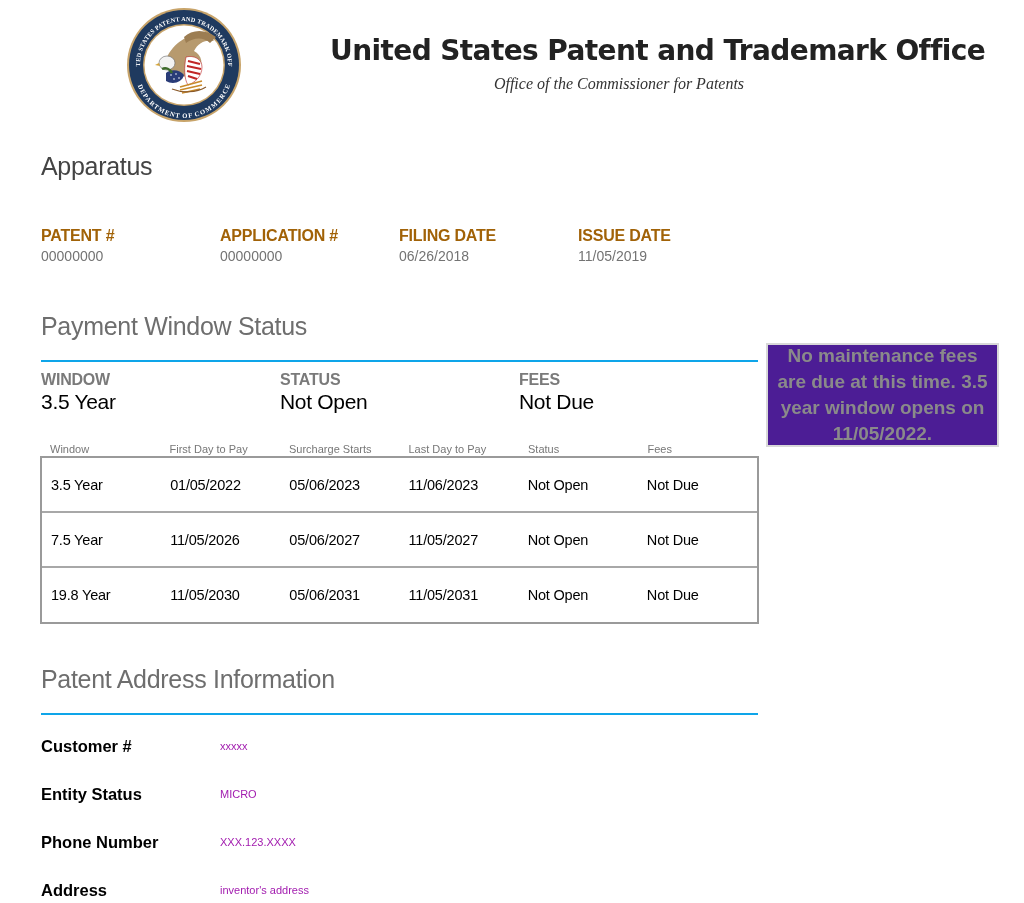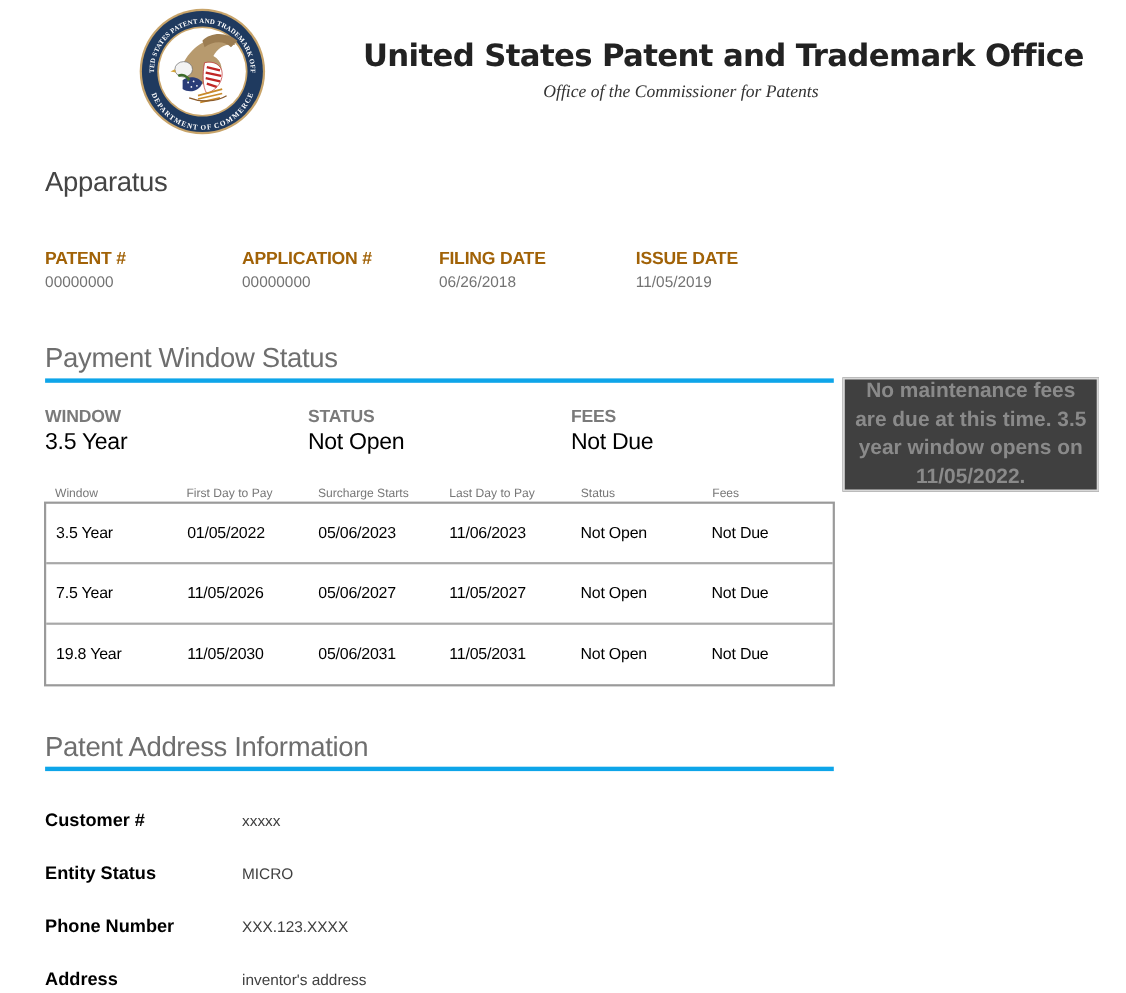--- a/index.html
+++ b/index.html
@@ -45,39 +45,39 @@
       line-height: 18px;
     }
     .info-value {
       font-size: 14px; color: #737373; line-height: 22px;
     }
 
     
     .section-heading {
       position: absolute; left: 41px; width: 717px;
       font-size: 25px; color: #6e6e6e; letter-spacing: -0.3px;
-      border-bottom: 4px solid #0ea5e9;
-      padding-bottom: 4px; line-height: 28px;
+      border-bottom: 2px solid #0ea5e9;
+      padding-bottom: 20px; line-height: 28px;
     }
     .sh-payment { top: 312px; }
     .sh-holder { top: 665px; }
 
     
     .summary-row { position: absolute; left: 41px; top: 371px; display: flex; }
     .summary-col { width: 239px; }
     .summary-label {
       font-size: 16px; font-weight: bold; color: #7a7a7a; line-height: 18px;
       letter-spacing: -0.2px;
     }
     .summary-value { font-size: 21px; color: #000; line-height: 26px; letter-spacing: -0.3px; }
 
     
     .notice {
       position: absolute; left: 766px; top: 343px; width: 233px; height: 104px;
-      border: 2px solid #d8d8d8; background: #404040;
+      border: 2px solid #d8d8d8; background: #4c1d95;
       display: flex; align-items: center; justify-content: center;
       text-align: center; padding: 0 4px;
       font-size: 19px; font-weight: bold; color: #8a8a8a; line-height: 26px;
     }
 
     
     .tbl-headers {
       position: absolute; left: 41px; top: 443px; display: flex; width: 717px;
     }
     .tbl-headers div {
@@ -95,21 +95,21 @@
     .tbl-row:last-child { border-bottom: none; height: 54px; }
     .tbl-row div {
       width: 119.5px; padding-left: 9px;
       font-size: 14.5px; color: #000; letter-spacing: -0.2px;
     }
 
     
     .holder { position: absolute; left: 41px; top: 722px; }
     .holder-row { display: flex; height: 48px; align-items: center; }
     .holder-label { width: 179px; font-size: 16.5px; font-weight: bold; color: #000; line-height: 22px; }
-    .holder-value { font-size: 14px; color: #404040; line-height: 22px; }
+    .holder-value { font-size: 11px; color: #a21caf; line-height: 22px; }
   </style>
 </head>
 <body>
 
 <div class="page">
 
   <div class="seal">
     <svg width="116" height="116" viewBox="0 0 116 116">
       <circle cx="58" cy="58" r="57" fill="#c8a46a"></circle>
       <circle cx="58" cy="58" r="55" fill="#1f3a5f"></circle>

